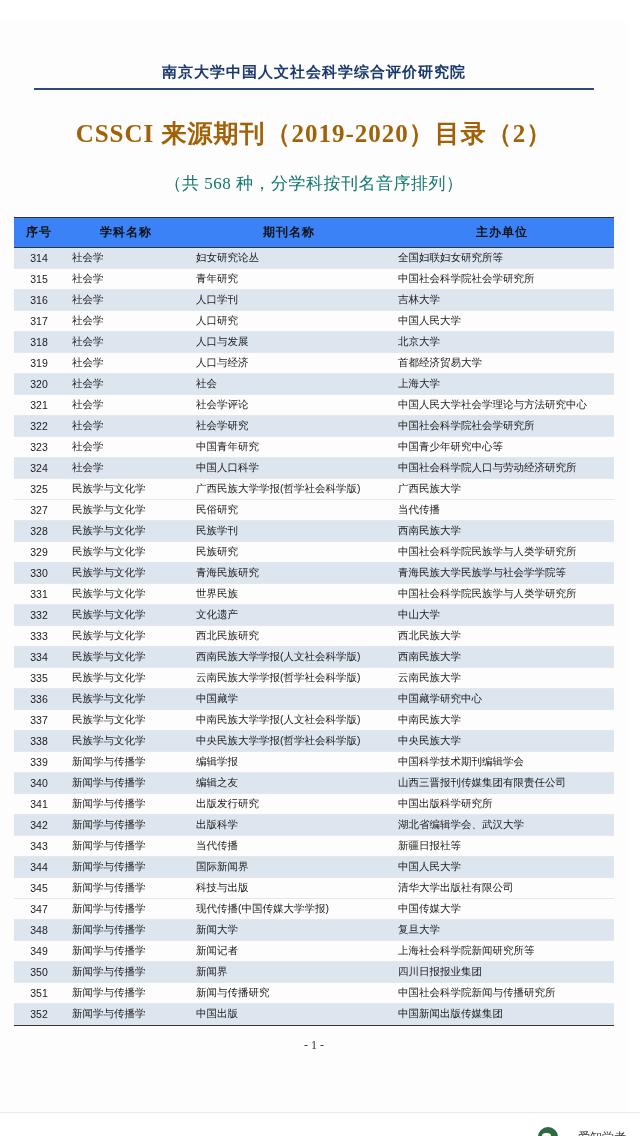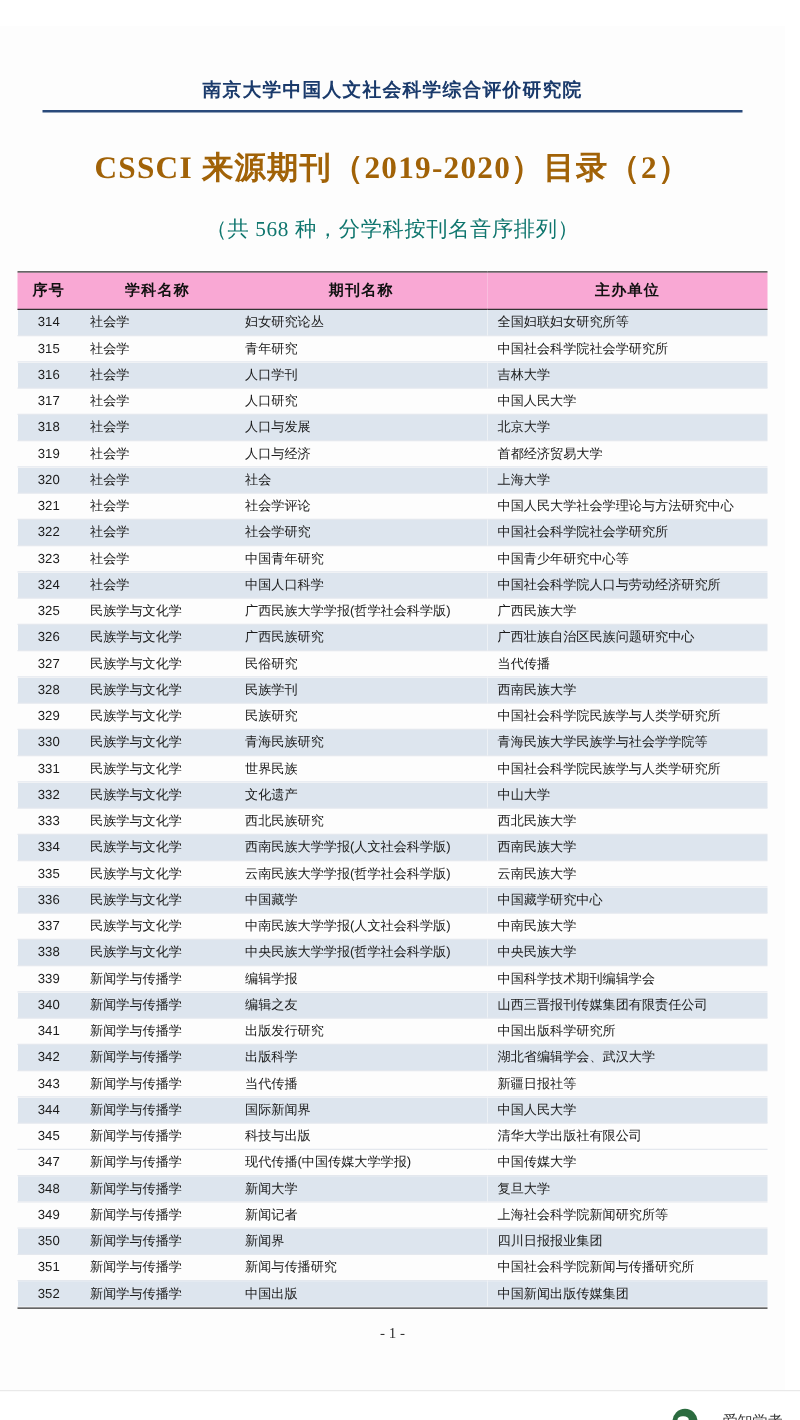--- a/index.html
+++ b/index.html
@@ -69,21 +69,21 @@
     font-size: 10.5px;
     color: #1a1a1a;
   }
   table.jlist thead th {
     font-size: 12px;
     font-weight: bold;
     color: #111111;
     padding: 6px 2px 6px 2px;
     border-top: 1.6px solid #333333;
     border-bottom: 1.6px solid #333333;
-    background: #f9a8d4;
+    background: #3b82f6;
     text-align: center;
     letter-spacing: 1px;
   }
   table.jlist tbody td {
     padding: 3px 4px;
     border-bottom: 1px solid #e4e8ee;
     white-space: nowrap;
     overflow: hidden;
     text-overflow: ellipsis;
   }
@@ -262,26 +262,20 @@
             <td class="c-disc">社会学</td>
             <td class="c-jour">中国人口科学</td>
             <td class="c-org">中国社会科学院人口与劳动经济研究所</td>
           </tr>
           <tr>
             <td class="c-no">325</td>
             <td class="c-disc">民族学与文化学</td>
             <td class="c-jour">广西民族大学学报(哲学社会科学版)</td>
             <td class="c-org">广西民族大学</td>
           </tr>
-          <tr class="alt">
-            <td class="c-no">326</td>
-            <td class="c-disc">民族学与文化学</td>
-            <td class="c-jour">广西民族研究</td>
-            <td class="c-org">广西壮族自治区民族问题研究中心</td>
-          </tr>
           <tr>
             <td class="c-no">327</td>
             <td class="c-disc">民族学与文化学</td>
             <td class="c-jour">民俗研究</td>
             <td class="c-org">当代传播</td>
           </tr>
           <tr class="alt">
             <td class="c-no">328</td>
             <td class="c-disc">民族学与文化学</td>
             <td class="c-jour">民族学刊</td>

